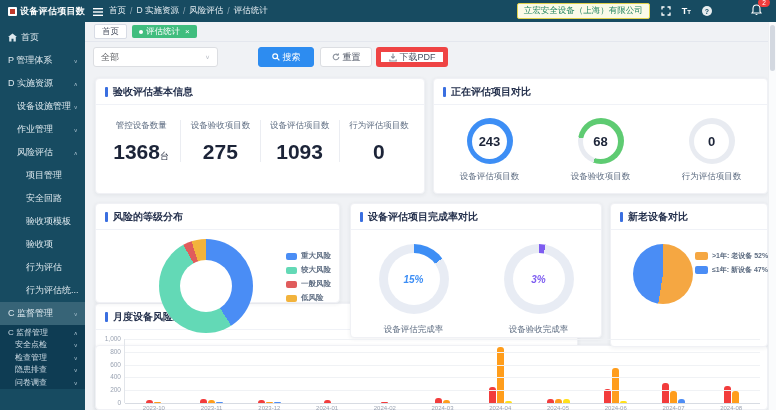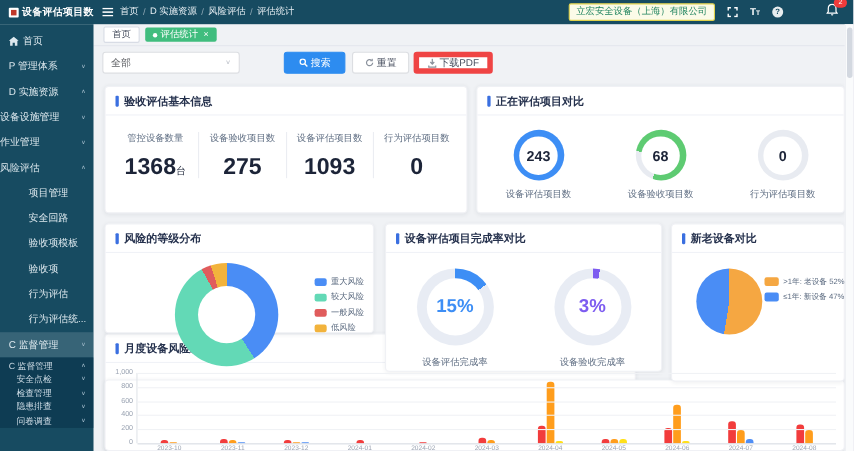--- a/index.html
+++ b/index.html
@@ -20,21 +20,21 @@
   .tsize{color:#fff;font-size:9px;font-weight:bold;line-height:1;cursor:pointer;}
   .tsize small{font-size:6px;font-weight:bold;}
   .qmark{width:10px;height:10px;border-radius:50%;background:rgba(255,255,255,.9);color:#174b61;font-size:7px;font-weight:bold;display:flex;align-items:center;justify-content:center;cursor:pointer;}
   .bellwrap{position:relative;margin-left:28px;cursor:pointer;}
   .badge{position:absolute;top:-4px;left:7px;min-width:8px;height:9px;padding:0 2px;background:#f03b3b;border-radius:5px;color:#fff;font-size:6.5px;line-height:9px;text-align:center;}
   
   .sidebar{position:absolute;left:0;top:22px;width:85px;bottom:0;background:#174b61;z-index:9;overflow:hidden;}
   .side-menu{padding-top:4px;}
   .side-item{display:flex;align-items:center;height:23px;color:#dde8ee;font-size:9px;padding-right:7px;cursor:pointer;}
   .side-item .side-label{flex:1;white-space:nowrap;overflow:hidden;}
-  .lvl1{padding-left:8px;}.lvl2{}.lvl3{padding-left:26px;}
+  .lvl1{padding-left:8px;}.lvl2{padding-left:17px;}.lvl3{padding-left:26px;}
   .hl{background:rgba(255,255,255,.14);}
   .chev{font-size:6px;color:#9db7c6;transform:scaleY(.85);flex:none;}
   .home-ic{margin-right:4px;display:flex;flex:none;}
   .panel{background:#0e3c53;padding:1px 0 0;}
   .p-item{height:12.5px;display:flex;align-items:center;font-size:8px;color:#cfdde6;padding:0 7px 0 8px;cursor:pointer;}
   .p-item.child{padding-left:15px;}
   .p-item .side-label{flex:1;white-space:nowrap;overflow:hidden;}
   
   .tabbar{position:absolute;left:85px;top:22px;right:0;height:19px;background:#f0f2f5;border-bottom:1px solid #e4e7ee;display:flex;align-items:center;gap:5px;padding-left:9px;z-index:5;}
   .tab{height:13px;display:inline-flex;align-items:center;font-size:8.5px;padding:0 7px;cursor:pointer;}
@@ -72,26 +72,26 @@
   .ringwrap{text-align:center;width:96px;}
   .ring{width:46px;height:46px;border-radius:50%;margin:0 auto;position:relative;}
   .ring .hole{position:absolute;inset:5.5px;background:#fff;border-radius:50%;display:flex;align-items:center;justify-content:center;font-weight:bold;font-size:13px;color:#1c2438;}
   .ringwrap .lb{margin-top:7px;font-size:8.5px;color:#5e6d82;}
   
   .risk-donut{position:absolute;left:63px;top:35px;width:94px;height:94px;border-radius:50%;}
   .risk-donut .hole{position:absolute;inset:21px;background:#fff;border-radius:50%;}
   .legendC{position:absolute;right:8px;top:47px;}
   .lrow{display:flex;align-items:center;gap:4px;margin-bottom:4px;}
   .sw{width:11px;height:7px;border-radius:2px;flex:none;}
-  .ltx{font-size:7.5px;color:#5e6d82;white-space:nowrap;}
+  .ltx{font-size:7.5px;color:#5e6d82;white-space:nowrap;font-weight:bold;}
   
   .gauges{display:flex;justify-content:space-around;padding-top:14px;}
   .gwrap{text-align:center;width:110px;}
   .gauge{width:70px;height:70px;border-radius:50%;margin:0 auto;position:relative;}
-  .gauge .hole{position:absolute;inset:9px;background:#fff;border-radius:50%;display:flex;align-items:center;justify-content:center;font-size:17px;font-weight:bold;}
+  .gauge .hole{position:absolute;inset:9px;background:#fff;border-radius:50%;display:flex;align-items:center;justify-content:center;font-size:10px;font-weight:bold;font-style:italic;}
   .glb{margin-top:10px;font-size:8.5px;color:#5e6d82;}
   
   .pie{position:absolute;left:22px;top:40px;width:60px;height:60px;border-radius:50%;}
   .legendE{position:absolute;left:84px;top:47px;}
   .legendE .sw{width:13px;height:8px;}
   .legendE .ltx{font-size:7px;}
   
   .chartlayer{position:absolute;left:95px;top:332px;width:673px;height:78px;z-index:4;}
   .vaxis{position:absolute;left:29px;top:7px;height:64px;width:1px;background:#e2e5ea;}
   .gridline{position:absolute;left:30px;right:8px;height:1px;background:#f0f2f5;}

